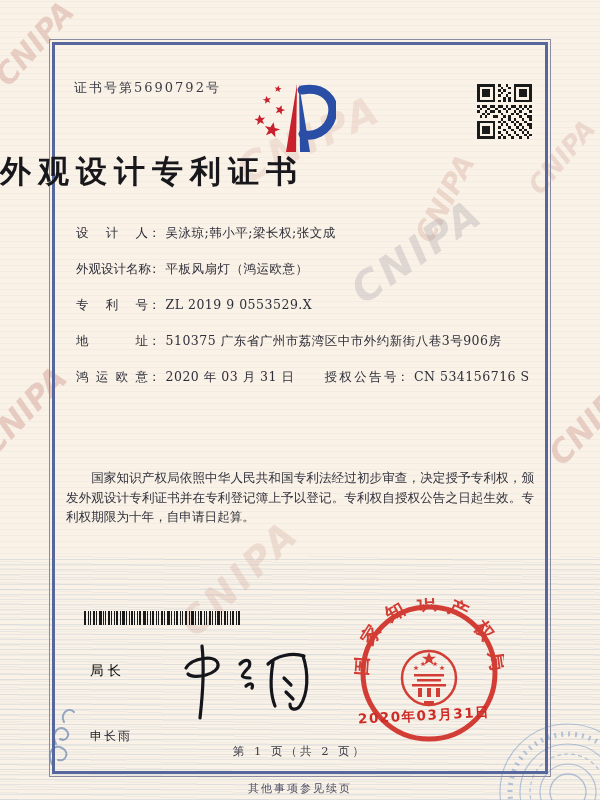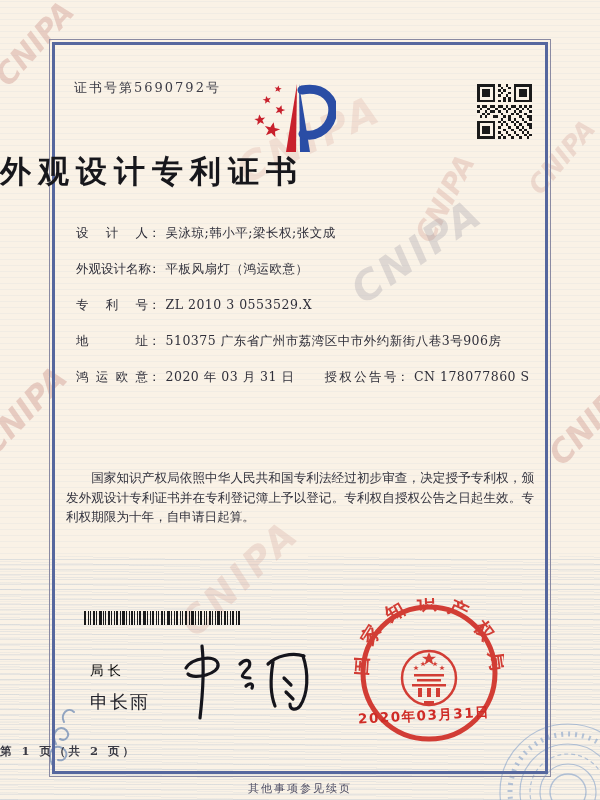--- a/index.html
+++ b/index.html
@@ -38,28 +38,28 @@
   .frow{height:36px;line-height:17px;white-space:nowrap;}
   .flabel{display:inline-block;width:72px;text-align:justify;text-align-last:justify;vertical-align:top;}
   .fcolon{margin-right:5px;}
   .fvalue{letter-spacing:0.5px;}
   .fgroup2{margin-left:26px;}
   .paras{position:absolute;left:66px;top:468px;width:468px;font-size:12.6px;line-height:19.5px;
          text-align:justify;color:#33333e;}
   .paras p{margin:0;text-indent:2em;}
   .barcode{position:absolute;left:84px;top:611px;}
   .director-label{position:absolute;left:90px;top:662px;font-size:13.5px;letter-spacing:4px;color:#000000;}
-  .director-name{position:absolute;left:90px;top:690px;font-size:18px;letter-spacing:2px;color:#23232b;}
+  .director-name{position:absolute;left:90px;top:728px;font-size:12px;letter-spacing:2px;color:#23232b;}
   .signature{position:absolute;left:176px;top:634px;}
   .seal{position:absolute;left:354px;top:598px;opacity:.93;}
   .seal-date{position:absolute;left:358px;top:707px;font-size:13.5px;font-weight:600;color:#cf2b26;
              letter-spacing:1.5px;transform:rotate(-3deg);white-space:nowrap;
              font-family:"DejaVu Sans","Liberation Sans",sans-serif;}
-  .page-num{position:absolute;left:0;right:0;top:744px;text-align:left;font-size:11.5px;
-            letter-spacing:3px;color:#3a3a44;font-weight:bold;}
+  .page-num{position:absolute;left:0;right:0;top:744px;text-align:center;font-size:11.5px;
+            letter-spacing:3px;color:#3a3a44;}
   .note{position:absolute;left:0;right:0;top:781px;text-align:center;font-size:11px;
         letter-spacing:2px;color:#4c4c63;}
   .ornament-br{position:absolute;left:468px;top:712px;opacity:.55;}
   .ornament-bl{position:absolute;left:44px;top:694px;opacity:.65;}
 </style>
 </head>
 <body>
 
 <div class="page">
 
@@ -138,28 +138,28 @@
     <div class="title">外观设计专利证书</div>
 
     <div class="fields">
       <div class="frow">
         <span class="flabel">设计人</span><span class="fcolon">：</span><span class="fvalue">吴泳琼;韩小平;梁长权;张文成</span>
       </div>
       <div class="frow">
         <span class="flabel">外观设计名称</span><span class="fcolon">：</span><span class="fvalue">平板风扇灯（鸿运欧意）</span>
       </div>
       <div class="frow">
-        <span class="flabel">专利号</span><span class="fcolon">：</span><span class="fvalue">ZL 2010 3 0553529.X</span>
+        <span class="flabel">专利号</span><span class="fcolon">：</span><span class="fvalue">ZL 2019 9 0553529.X</span>
       </div>
       <div class="frow">
         <span class="flabel">地址</span><span class="fcolon">：</span><span class="fvalue">510375 广东省广州市荔湾区中市外约新街八巷3号906房</span>
       </div>
       <div class="frow">
         <span><span class="flabel">鸿运欧意</span><span class="fcolon">：</span><span class="fvalue">2020 年 03 月 31 日</span></span>
-        <span class="fgroup2"><span class="flabel">授权公告号</span><span class="fcolon">：</span><span class="fvalue">CN 178077860 S</span></span>
+        <span class="fgroup2"><span class="flabel">授权公告号</span><span class="fcolon">：</span><span class="fvalue">CN 534156716 S</span></span>
       </div>
     </div>
 
     <div class="paras">
       <p>国家知识产权局依照中华人民共和国专利法经过初步审查，决定授予专利权，颁发外观设计专利证书并在专利登记簿上予以登记。专利权自授权公告之日起生效。专利权期限为十年，自申请日起算。</p>
     </div>
 
     <svg class="barcode" width="156" height="14" viewBox="0 0 156 14">
       <path fill="#1a1a1a" d="M0 0h2v14h-2z M4 0h1v14h-1z M6 0h1v14h-1z M9 0h2v14h-2z M12 0h1v14h-1z M15 0h3v14h-3z M19 0h1v14h-1z M21 0h1v14h-1z M24 0h2v14h-2z M27 0h1v14h-1z M30 0h1v14h-1z M32 0h2v14h-2z M36 0h1v14h-1z M38 0h3v14h-3z M42 0h1v14h-1z M45 0h1v14h-1z M47 0h2v14h-2z M50 0h1v14h-1z M53 0h1v14h-1z M55 0h2v14h-2z M59 0h3v14h-3z M63 0h1v14h-1z M66 0h1v14h-1z M68 0h2v14h-2z M72 0h1v14h-1z M74 0h1v14h-1z M77 0h2v14h-2z M80 0h1v14h-1z M83 0h3v14h-3z M87 0h1v14h-1z M90 0h1v14h-1z M92 0h2v14h-2z M96 0h1v14h-1z M98 0h1v14h-1z M101 0h2v14h-2z M105 0h1v14h-1z M107 0h3v14h-3z M111 0h1v14h-1z M114 0h1v14h-1z M116 0h2v14h-2z M120 0h1v14h-1z M122 0h1v14h-1z M125 0h2v14h-2z M128 0h1v14h-1z M131 0h1v14h-1z M133 0h3v14h-3z M137 0h1v14h-1z M140 0h2v14h-2z M143 0h1v14h-1z M146 0h1v14h-1z M148 0h2v14h-2z M152 0h1v14h-1z M154 0h2v14h-2z"></path>
     </svg>

